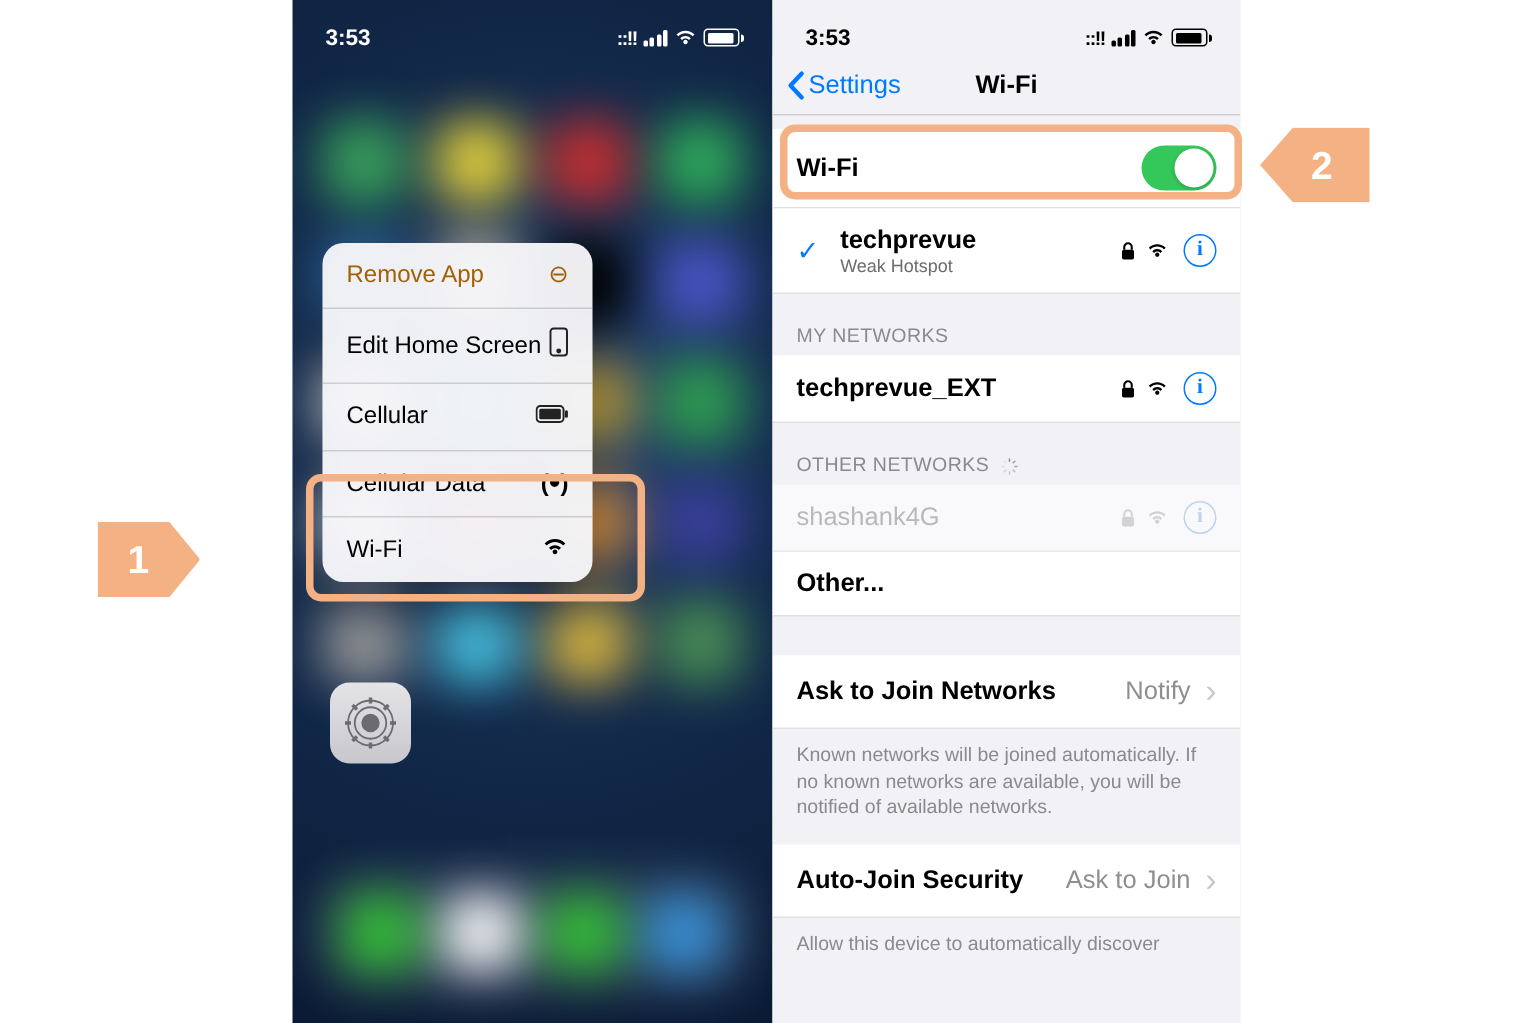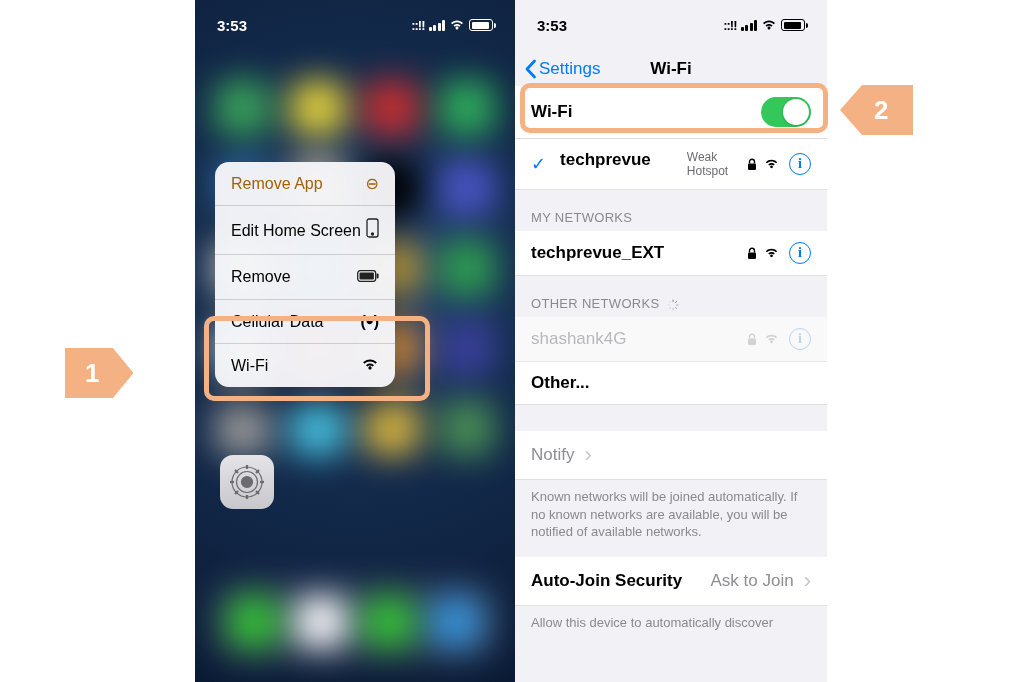--- a/index.html
+++ b/index.html
@@ -87,21 +87,21 @@
       top: 455px;
       left: 25px;
       width: 54px; height: 54px;
       border-radius: 13px;
       background: linear-gradient(#e5e5e8, #c7c7cc);
       display: flex; align-items: center; justify-content: center;
       z-index: 40;
     }
     
     .nav-bar {
-      position: absolute; top: 49px; left: 0; right: 0;
+      position: absolute; top: 37px; left: 0; right: 0;
       height: 40px;
       display: flex; align-items: center;
       padding: 0 10px;
       background: #f2f2f6;
       border-bottom: 0.5px solid rgba(0,0,0,0.15);
     }
     .back-btn { color: #007aff; font-size: 17px; display: flex; align-items: center; gap: 2px; }
     .nav-title { font-size: 17px; font-weight: 600; position: absolute; left:50%; transform: translateX(-50%); }
     .content { position: absolute; top: 78px; left:0; right:0; bottom:0; overflow: hidden; }
     .cell {
@@ -119,21 +119,21 @@
       text-transform: uppercase;
       letter-spacing: 0.3px;
     }
     .footer-t {
       padding: 8px 16px 16px;
       font-size: 13px;
       color: #8a8a8e;
       line-height: 1.35;
     }
     .cell-left { display: flex; align-items: center; gap: 10px; }
-    .cell-sub { display: flex; flex-direction: row; gap: 36px; }
+    .cell-sub { display: flex; flex-direction: column; }
     .cell-sub .sub { font-size: 12px; color: #6b6b70; }
     .cell-right { display: flex; align-items: center; gap: 10px; color: #8e8e93; }
     .check { color: #007aff; font-size: 18px; margin-right: 4px; }
     .info {
       width: 22px; height: 22px; border: 1.8px solid #007aff; border-radius: 50%;
       color: #007aff; font-size: 14px; font-weight: 700;
       display: flex; align-items: center; justify-content: center;
       font-family: Georgia, serif;
     }
     .toggle {
@@ -258,21 +258,21 @@
     <div class="ctx-item">
       <span>Edit Home Screen</span>
       <span class="ctx-icon">
         <svg width="13" height="20" viewBox="0 0 13 20" stroke="#222" stroke-width="1.3" fill="none">
             <rect x="1" y="1" width="11" height="18" rx="2"></rect>
             <circle cx="6.5" cy="16" r="1" fill="#222"></circle>
           </svg>
       </span>
     </div>
     <div class="ctx-item">
-      <span>Remove</span>
+      <span>Cellular</span>
       <span class="ctx-icon">
         <svg width="22" height="12" viewBox="0 0 22 12">
             <rect x="0.7" y="0.7" width="18" height="10.6" rx="2.5" stroke="#222" stroke-width="1.3" fill="none"></rect>
             <rect x="2.5" y="2.5" width="14.4" height="7" rx="1" fill="#222"></rect>
             <rect x="19.6" y="3.5" width="2" height="5" rx="1" fill="#222"></rect>
           </svg>
       </span>
     </div>
     <div class="ctx-item">
       <span>Cellular Data</span>
@@ -415,20 +415,21 @@
         </span>
         <div class="info" style="border-color:#8fbce8;color:#8fbce8">i</div>
       </div>
     </div>
     <div class="cell" style="font-weight:600">
       <span>Other...</span>
     </div>
 
     <div style="height:26px"></div>
     <div class="cell">
+      <span style="font-weight:600">Ask to Join Networks</span>
       <div class="cell-right">
         <span>Notify</span>
         <span class="chev">›</span>
       </div>
     </div>
     <div class="footer-t">Known networks will be joined automatically. If no known networks are available, you will be notified of available networks.</div>
 
     <div class="cell">
       <span style="font-weight:600">Auto-Join Security</span>
       <div class="cell-right">

